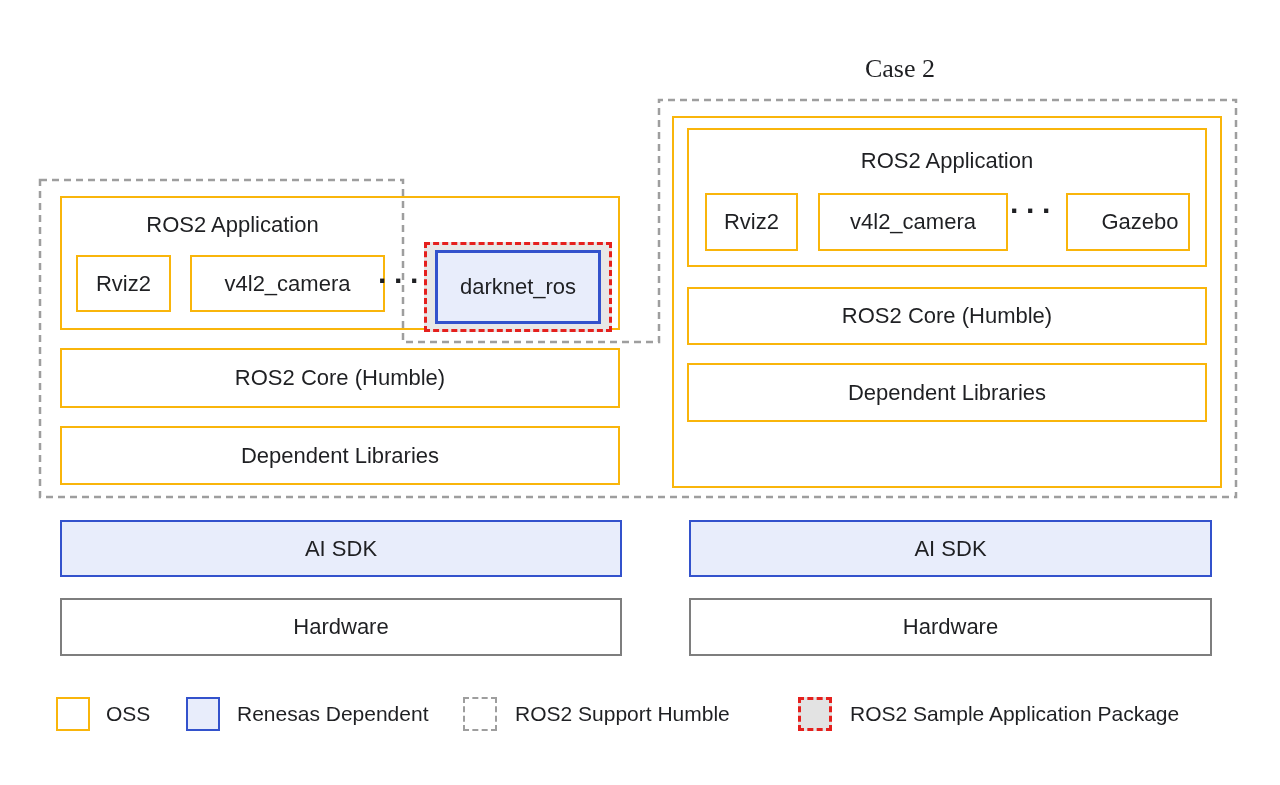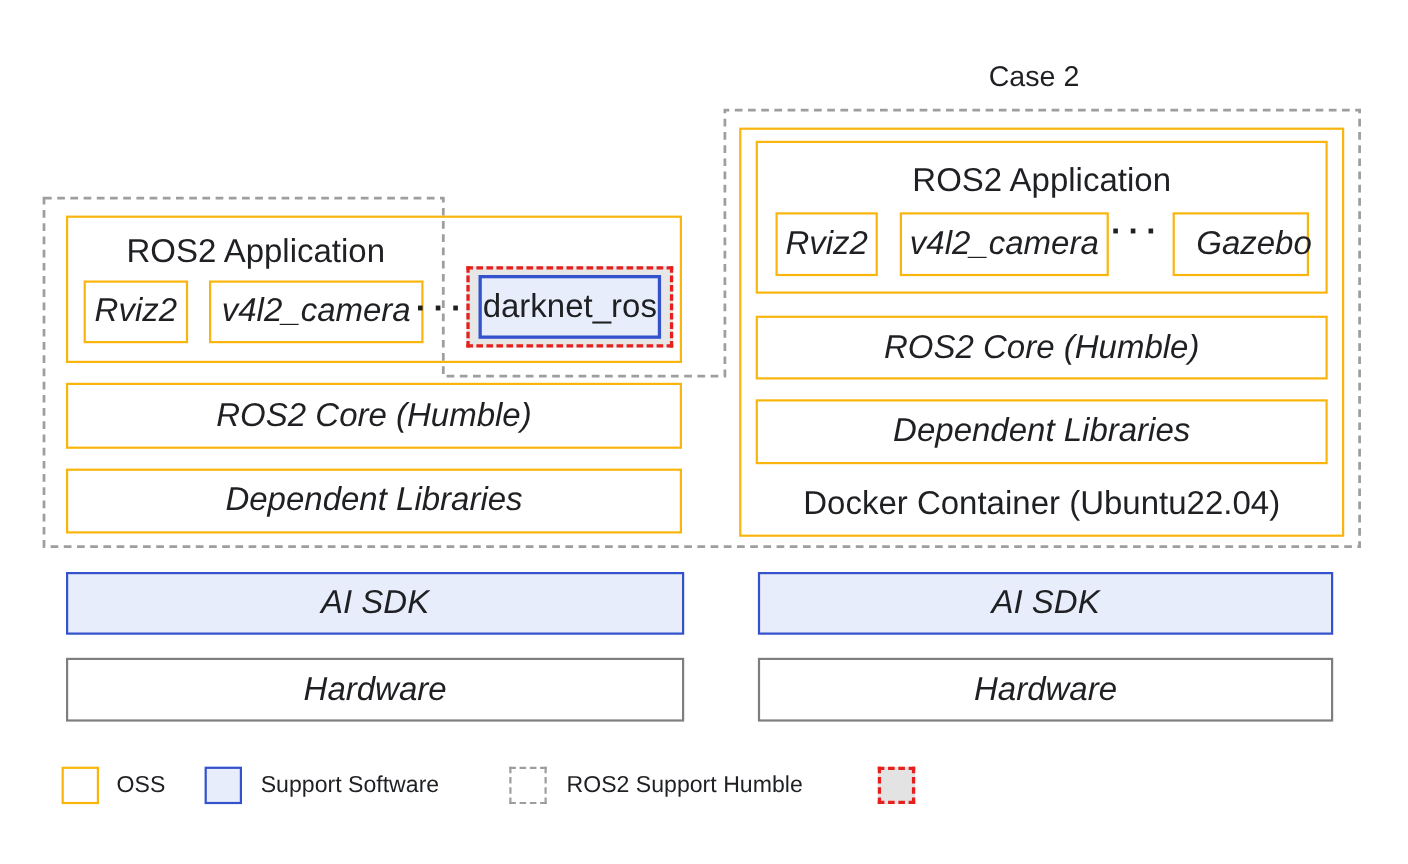--- a/index.html
+++ b/index.html
@@ -1,26 +1,26 @@
 <!DOCTYPE html>
 <html style="--yellow: #F9B50B; --blue_border: #3352CC; --blue_fill: #E8EDFB; --gray_border: #7E7E7E; --dash_gray: #9E9E9E; --dash_red: #E5201D; --sample_fill: #E7E7E7; --text: #1F2023;"><head>
 <meta charset="utf-8">
 <style>
   html,body{margin:0;padding:0;background:#ffffff;}
   .canvas{
     position:relative;width:1280px;height:785px;background:#ffffff;overflow:hidden;
     font-family:"Liberation Sans", sans-serif;color:var(--text,#1f2023);
   }
   .abs{position:absolute;box-sizing:border-box;}
-  .box{display:flex;align-items:center;justify-content:center;background:#fff;font-style:italic;}
+  .box{display:flex;align-items:center;justify-content:center;background:#fff;}
   .yellow{border:2px solid var(--yellow,#F9B50B);}
   .yellow3{border:2.5px solid var(--yellow,#F9B50B);}
   .blue{border:2.5px solid var(--blue_border,#3352CC);background:var(--blue_fill,#E8EDFB);}
   .graybox{border:2px solid var(--gray_border,#7E7E7E);text-align:center;}
-  .label{font-size:30px;line-height:1.15;white-space:nowrap;}
+  .label{font-size:22px;line-height:1.15;white-space:nowrap;}
   .title{font-size:26px;text-align:center;white-space:nowrap;}
   .dots{font-size:30px;font-weight:700;letter-spacing:6px;text-align:center;line-height:1;}
   .sample-outer{border:3px dashed var(--dash_red,#E5201D);background:var(--sample_fill,#E7E7E7);
     display:flex;align-items:center;justify-content:center;padding:8px;}
   .sample-inner{border:3px solid var(--blue_border,#3352CC);background:var(--blue_fill,#E8EDFB);
     width:100%;height:100%;display:flex;align-items:center;justify-content:center;}
   .legend-row{position:absolute;left:0;top:697px;width:1076px;height:34px;}
   .swatch{position:absolute;width:34px;height:34px;box-sizing:border-box;background:#fff;}
   .legend-label{position:absolute;top:0;height:34px;display:flex;align-items:center;
     font-size:21px;white-space:nowrap;}
@@ -31,60 +31,60 @@
 
 <div class="canvas">
 
 
   <div class="abs yellow" style="left:60px;top:196px;width:560px;height:134px;background:#fff;"></div>
   <div class="abs label" style="left:60px;top:212px;width:345px;text-align:center;">ROS2 Application</div>
   <div class="abs box yellow label" style="left:76px;top:255px;width:95px;height:57px;">Rviz2</div>
   <div class="abs box yellow label" style="left:190px;top:255px;width:195px;height:57px;">v4l2_camera</div>
   <div class="abs dots" style="left:378px;top:266px;width:48px;">···</div>
 
-  <div class="abs sample-outer" style="left:424px;top:242px;width:188px;height:74px;">
+  <div class="abs sample-outer" style="left:424px;top:242px;width:188px;height:90px;">
     <div class="sample-inner">
       <span class="label">darknet_ros</span>
     </div>
   </div>
 
   <div class="abs box yellow label" style="left:60px;top:348px;width:560px;height:60px;">ROS2 Core (Humble)</div>
   <div class="abs box yellow label" style="left:60px;top:426px;width:560px;height:59px;">Dependent Libraries</div>
 
   <div class="abs box blue label" style="left:60px;top:520px;width:562px;height:57px;">AI SDK</div>
   <div class="abs box graybox label" style="left:60px;top:598px;width:562px;height:58px;">Hardware</div>
 
-  <div class="abs title" style="left:840px;top:54px;width:200px;">Case 2</div>
+  <div class="abs title" style="left:800px;top:54px;width:200px;font-family:Liberation Serif, serif;">Case 2</div>
 
   <div class="abs yellow" style="left:672px;top:116px;width:550px;height:372px;background:#fff;"></div>
 
   <div class="abs yellow" style="left:687px;top:128px;width:520px;height:139px;background:#fff;"></div>
   <div class="abs label" style="left:687px;top:148px;width:520px;text-align:center;">ROS2 Application</div>
   <div class="abs box yellow label" style="left:705px;top:193px;width:93px;height:58px;">Rviz2</div>
   <div class="abs box yellow label" style="left:818px;top:193px;width:190px;height:58px;">v4l2_camera</div>
   <div class="abs dots" style="left:1008px;top:196px;width:52px;">···</div>
   <div class="abs box yellow label" style="left:1066px;top:193px;width:124px;height:58px;padding-left:24px;">Gazebo</div>
 
   <div class="abs box yellow label" style="left:687px;top:287px;width:520px;height:58px;">ROS2 Core (Humble)</div>
   <div class="abs box yellow label" style="left:687px;top:363px;width:520px;height:59px;">Dependent Libraries</div>
-  <div class="abs label" style="left:672px;top:441px;width:550px;text-align:center;">Docker Container (Ubuntu22.04)</div>
 
   <div class="abs box blue label" style="left:689px;top:520px;width:523px;height:57px;">AI SDK</div>
   <div class="abs box graybox label" style="left:689px;top:598px;width:523px;height:58px;">Hardware</div>
 
   <svg class="outline" width="1280" height="785" viewBox="0 0 1280 785">
     <path d="M40,180 H403 V342 H659 V100 H1236 V497 H40 Z" fill="none" stroke="#9E9E9E" stroke-width="2.5" stroke-dasharray="7 5"></path>
   </svg>
 
   <div class="legend-row">
     <div class="swatch yellow3" style="left:56px;"></div>
     <div class="legend-label" style="left:106px;">OSS</div>
 
     <div class="swatch" style="left:186px;border:2.5px solid var(--blue_border,#3352CC);background:var(--blue_fill,#E8EDFB);"></div>
-    <div class="legend-label" style="left:237px;">Support Software</div>
+    <div class="legend-label" style="left:237px;">Renesas Dependent</div>
 
     <div class="swatch" style="left:463px;border:2.5px dashed var(--dash_gray,#9E9E9E);"></div>
     <div class="legend-label" style="left:515px;">ROS2 Support Humble</div>
 
     <div class="swatch" style="left:798px;border:3px dashed var(--dash_red,#E5201D);background:#E3E3E3;"></div>
+    <div class="legend-label" style="left:850px;">ROS2 Sample Application Package</div>
   </div>
 
 </div>
 
 </body></html>

